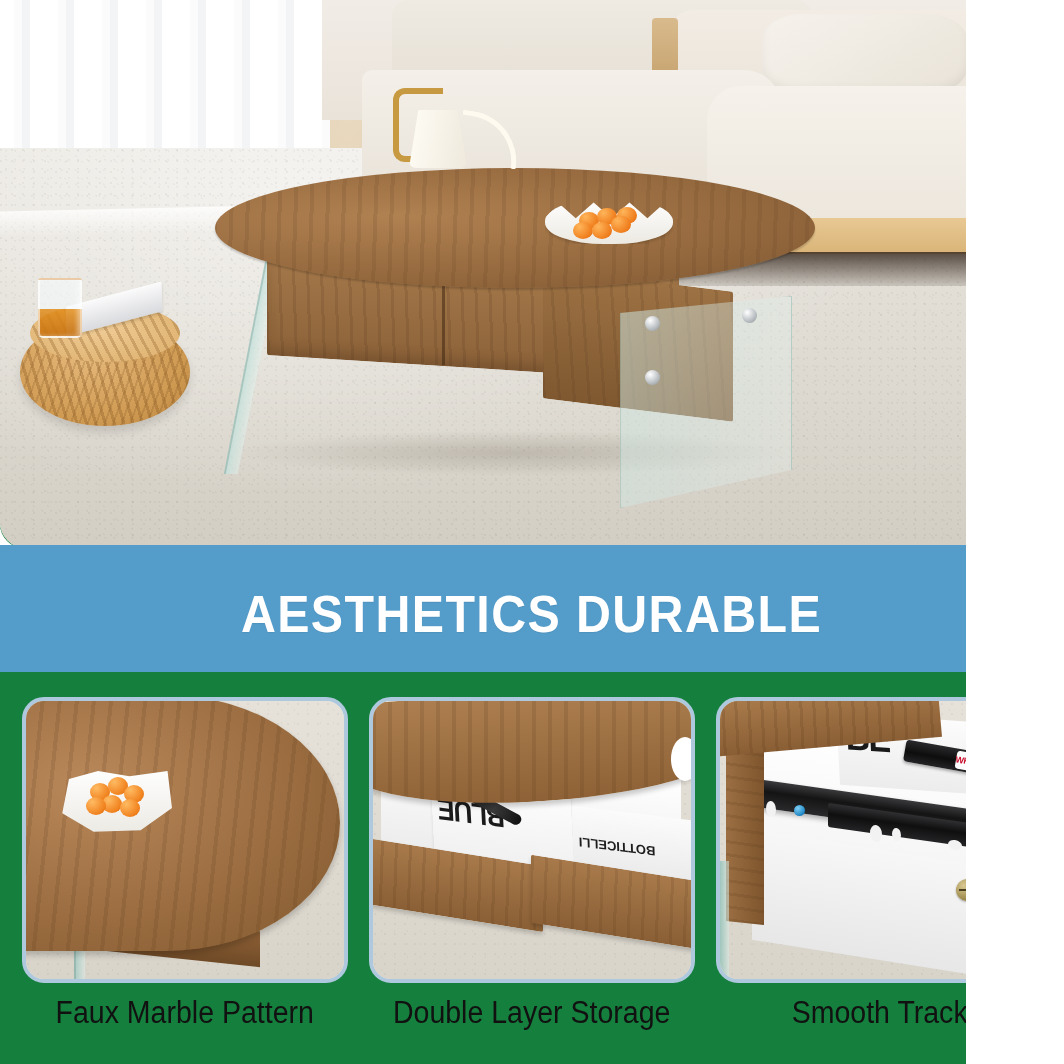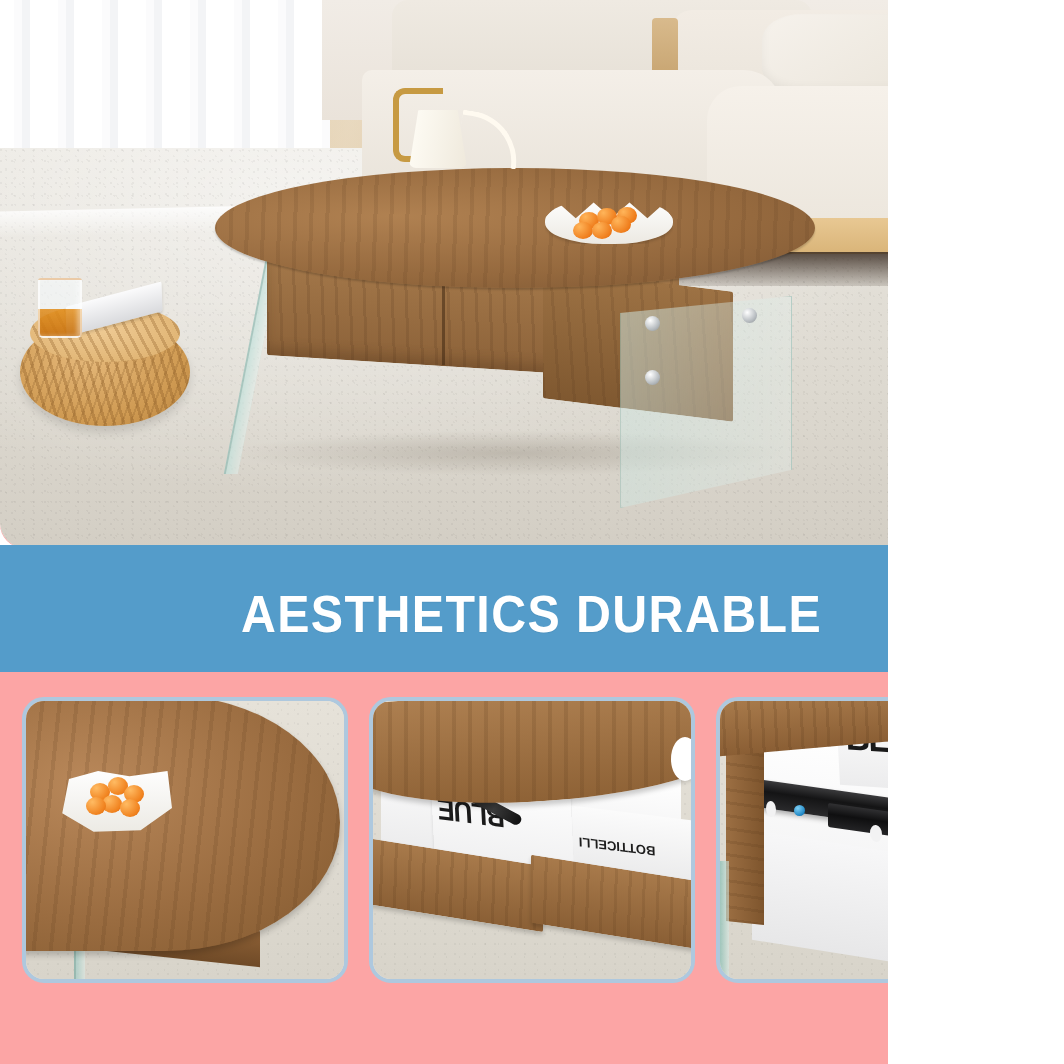--- a/index.html
+++ b/index.html
@@ -3,21 +3,21 @@
 <meta charset="utf-8">
 <style>
   html,body{margin:0;padding:0;}
   body{
     width:1064px;height:1064px;
     background:#ffffff;
     font-family:"Liberation Sans", sans-serif;
     overflow:hidden;
     position:relative;
   }
-  .page{position:relative;width:888px;height:1064px;overflow:hidden;background:#fca5a5;}
+  .page{position:relative;width:966px;height:1064px;overflow:hidden;background:#15803d;}
 
   
   .hero-wrap{position:absolute;left:0;top:0;width:1022px;height:548px;}
   .hero{
     position:absolute;inset:0;
     border-radius:0 0 26px 26px;
     overflow:hidden;
     background:#efeae2;
   }
   .hero-inner{position:absolute;inset:0;}
@@ -598,14 +598,21 @@
       <div class="screw sc1"></div>
       <div class="screw sc2"></div>
       <div class="p3-wood-l"></div>
       <div class="p3-wood-t"></div>
       <div class="p3-wood-r"></div>
       <div class="p3-glass"></div>
     </div>
 
   </div>
 
+  <div class="captions">
+    <div class="caption">Faux Marble Pattern</div>
+    <div class="cap-gap"></div>
+    <div class="caption">Double Layer Storage</div>
+    <div class="cap-gap"></div>
+    <div class="caption">Smooth Track</div>
+  </div>
 
 </div>
 
 </body></html>

